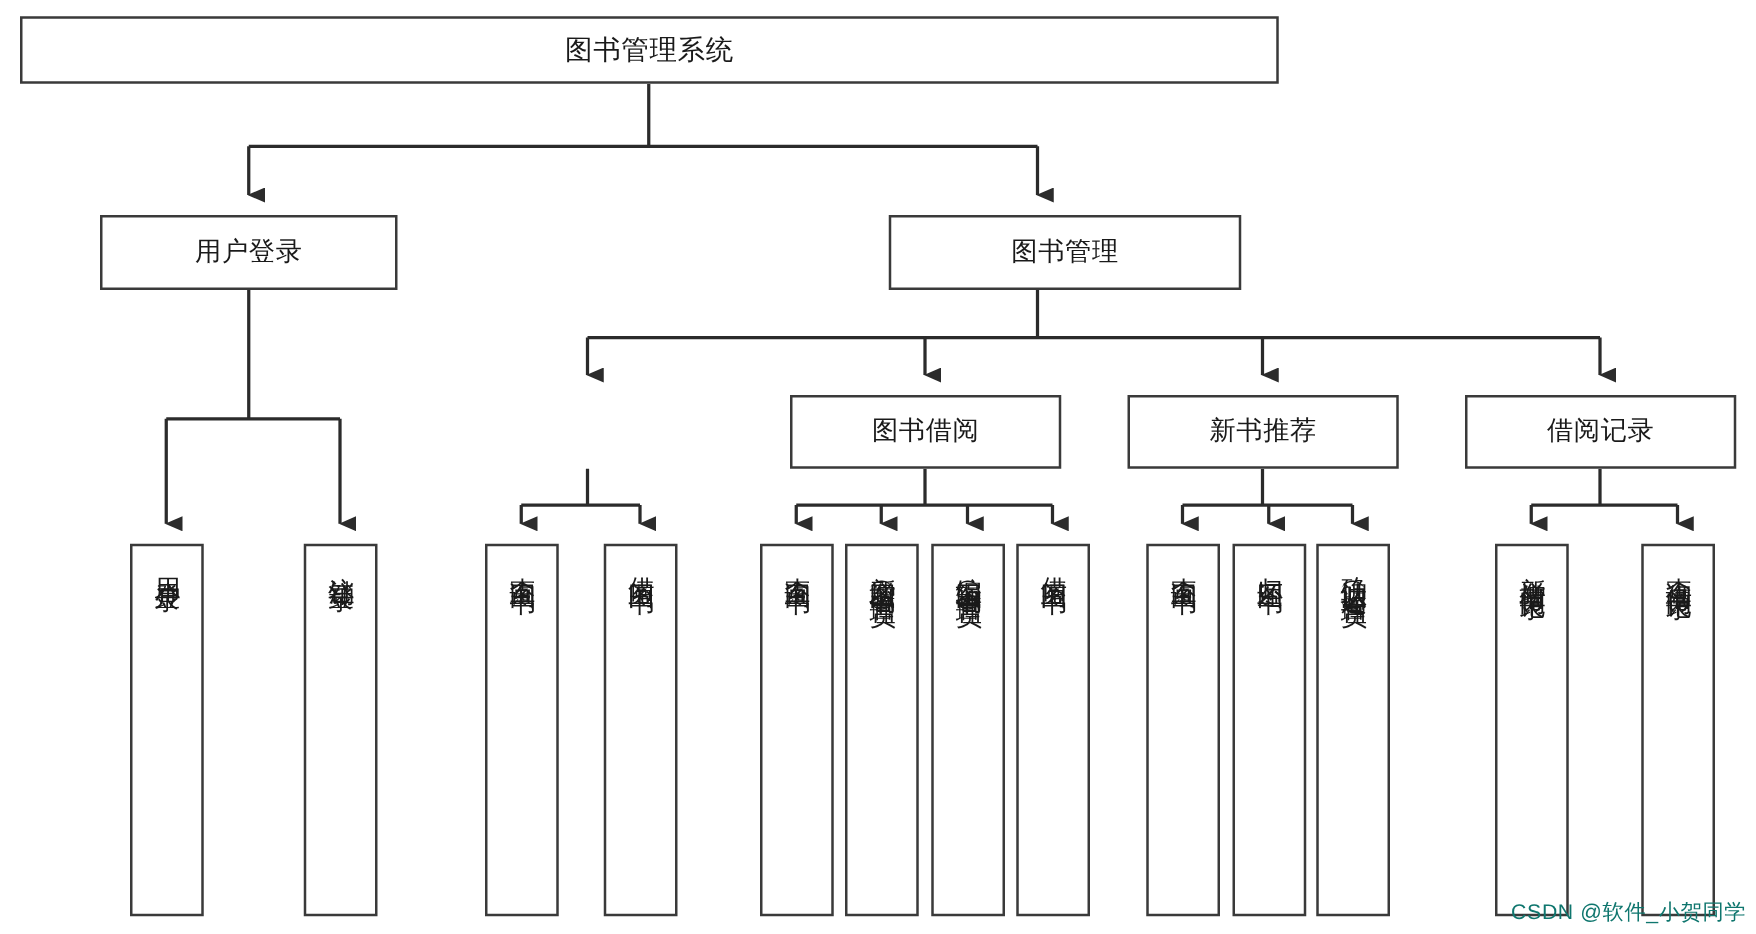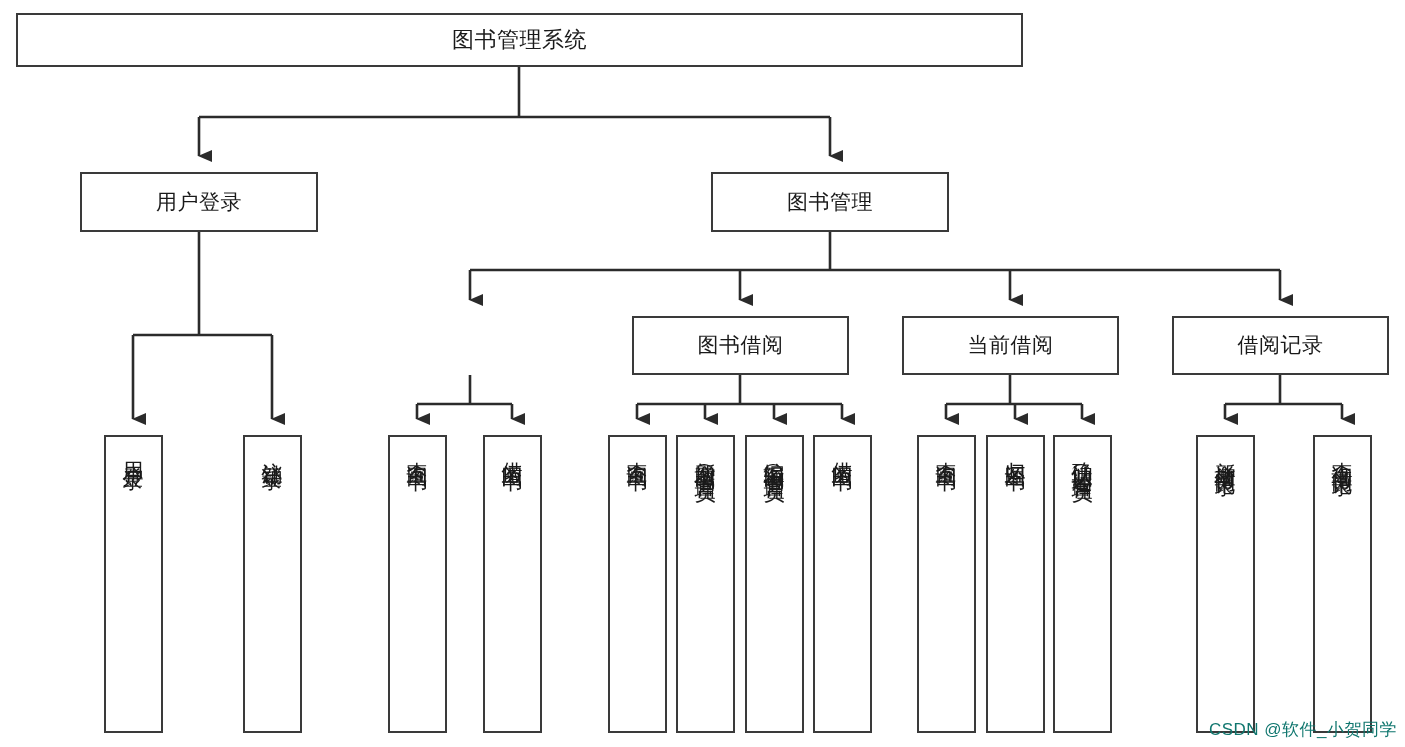--- a/index.html
+++ b/index.html
@@ -125,29 +125,29 @@
     </g>
   </svg>
 
   <div class="node horiz root" style="left:16px; top:13px; width:1007px; height:54px;">
     <span class="label">图书管理系统</span>
   </div>
 
   <div class="node horiz" style="left:80px; top:172px; width:238px; height:60px;">
     <span class="label">用户登录</span>
   </div>
-  <div class="node horiz" style="left:711px; top:172px; width:238px; height:60px;">
+  <div class="node horiz" style="left:711px; top:172px; width:282px; height:60px;">
     <span class="label">图书管理</span>
   </div>
 
   <div class="node horiz" style="left:632px; top:316px; width:217px; height:59px;">
     <span class="label">图书借阅</span>
   </div>
   <div class="node horiz" style="left:902px; top:316px; width:217px; height:59px;">
-    <span class="label">当前借阅</span>
+    <span class="label">新书推荐</span>
   </div>
   <div class="node horiz" style="left:1172px; top:316px; width:217px; height:59px;align-items:center;">
     <span class="label">借阅记录</span>
   </div>
 
   <div class="node vert" style="left:104px; top:435px; width:59px; height:298px;">
     <span class="label">用户登录</span>
   </div>
   <div class="node vert" style="left:243px; top:435px; width:59px; height:298px;">
     <span class="label">注销登录</span>

